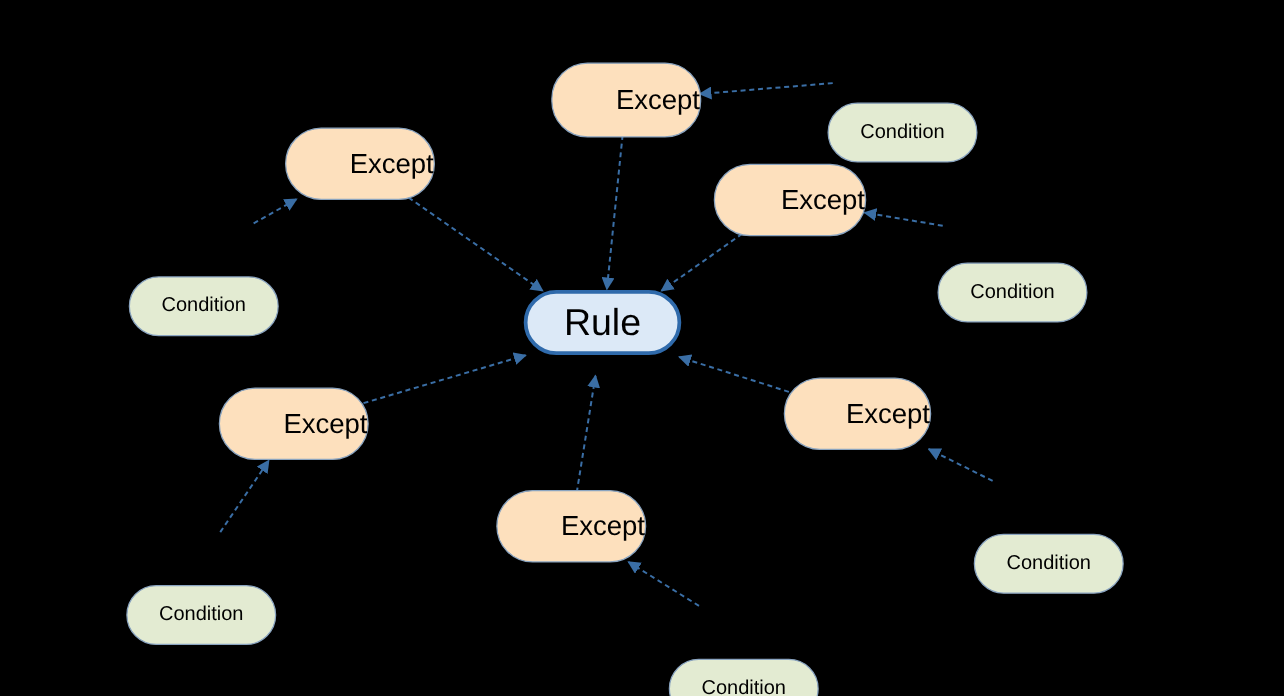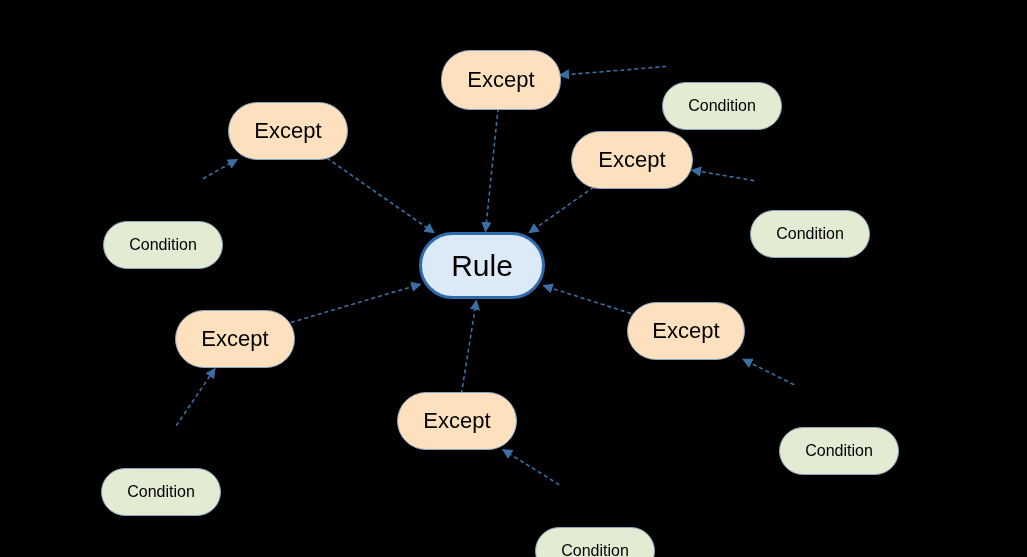--- a/index.html
+++ b/index.html
@@ -40,20 +40,21 @@
     background: #dce9f7;
     border: 3px solid #2f6aab;
     border-radius: 34px;
     font-size: 30px;
   }
   .node-except {
     background: #fde0bd;
     border: 1px solid #8aa4c0;
     border-radius: 29px;
     font-size: 22px;
+    justify-content: flex-end;
   }
   .node-condition {
     background: #e3ebd2;
     border: 1px solid #8aa4c0;
     border-radius: 24px;
     font-size: 16px;
     margin-top: 44px;
   }
 </style>
 </head>
@@ -76,21 +77,21 @@
         <line x1="631.1" y1="313.5" x2="543.4" y2="285.6"></line>
         <line x1="666.2" y1="66.5" x2="559.8" y2="75.2"></line>
         <line x1="202.9" y1="178.7" x2="237.2" y2="159.4"></line>
         <line x1="754.2" y1="180.6" x2="691.7" y2="170.1"></line>
         <line x1="176.2" y1="425.7" x2="215.0" y2="368.5"></line>
         <line x1="559.2" y1="484.7" x2="502.8" y2="449.6"></line>
         <line x1="794.1" y1="384.7" x2="743.0" y2="359.3"></line>
       </g>
   </svg>
 
-  <div class="node node-rule" id="node-rule" style="left: 419px; top: 232px; width: 126px; height: 67px;">
+  <div class="node node-rule" id="node-rule" style="left: 419px; top: 232px; width: 126px; height: 52px;">
     <span>Rule</span>
   </div>
 
   <div class="node node-except" id="node-except-top" style="left: 441px; top: 50px; width: 120px; height: 60px;">
     <span>Except</span>
   </div>
   <div class="node node-except" id="node-except-upper-left" style="left: 228px; top: 102px; width: 120px; height: 58px;">
     <span>Except</span>
   </div>
   <div class="node node-except" id="node-except-right" style="left: 571px; top: 131px; width: 122px; height: 58px;">

